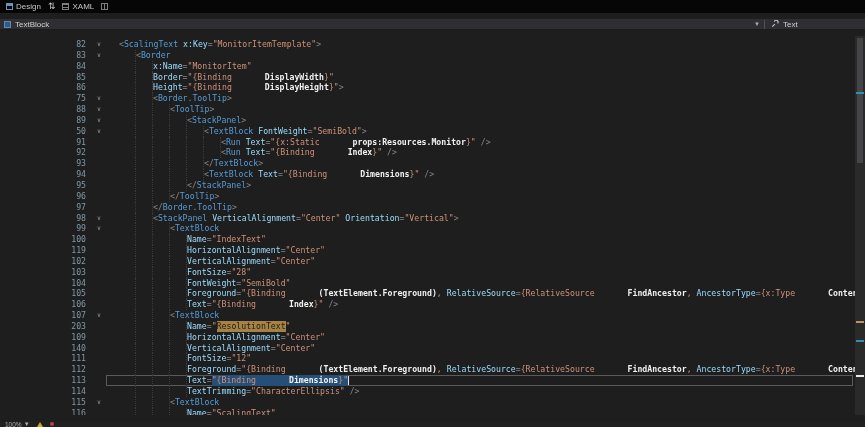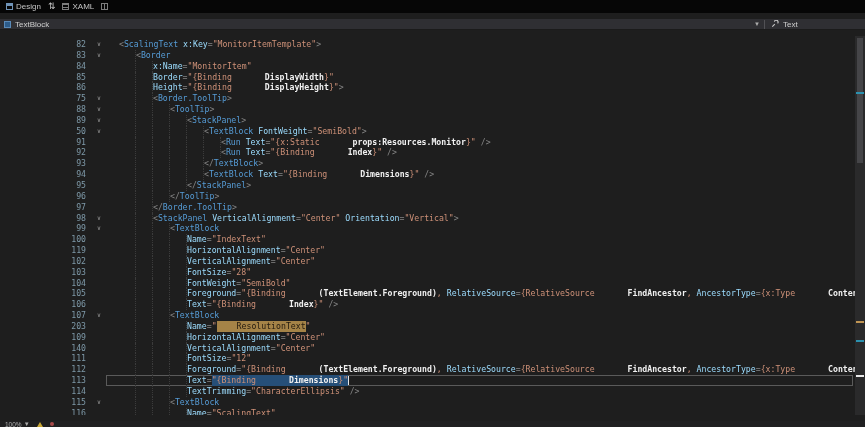--- a/index.html
+++ b/index.html
@@ -37,21 +37,21 @@
   .content { flex:1; display:flex; align-items:center; height:100%; padding-left:13px; margin-right:12px; position:relative; }
   .cur .content { box-shadow: inset 0 0 0 1px #5a5a5a; }
   .ind { width:17px; flex:none; align-self:stretch; border-right:1px dotted #3B3B3B; }
   .tk { white-space:pre; }
   .d { color:#858585; }
   .e { color:#569CD6; }
   .a { color:#9CDCFE; }
   .s { color:#CE9178; }
   .v { color:#F0F0F0; font-weight:700;padding-left:28px; }
   .sel { background:#264F78; }
-  .hl { background:#A58347; color:#231A0E;padding-left:20px; }
+  .hl { background:#A58347; color:#231A0E; }
   .caret { width:1px; height:9px; background:#E6E6E6; flex:none; }
   
   .vscroll { position:absolute; top:0; right:0; bottom:0; width:10px; background:#2A2A2B; }
   .thumb { position:absolute; top:2px; left:2px; right:2px; height:125px; background:#454548; }
   .sbmark { position:absolute; left:1px; right:1px; height:2px; }
   
   .statusbar { height:6px; background:#202021; flex:none; display:flex; align-items:flex-start; gap:7px; padding-left:5px; font-size:6.5px; color:#ABABAB; overflow:hidden; }
   .zoom { display:flex; gap:2px; align-items:flex-start; }
   .warn-tri { width:0; height:0; border-left:3px solid transparent; border-right:3px solid transparent; border-bottom:5px solid #C8A735; margin-top:1px; }
   .err-dot { width:4px; height:4px; border-radius:50%; background:#a84a4a; margin-top:1px; }

